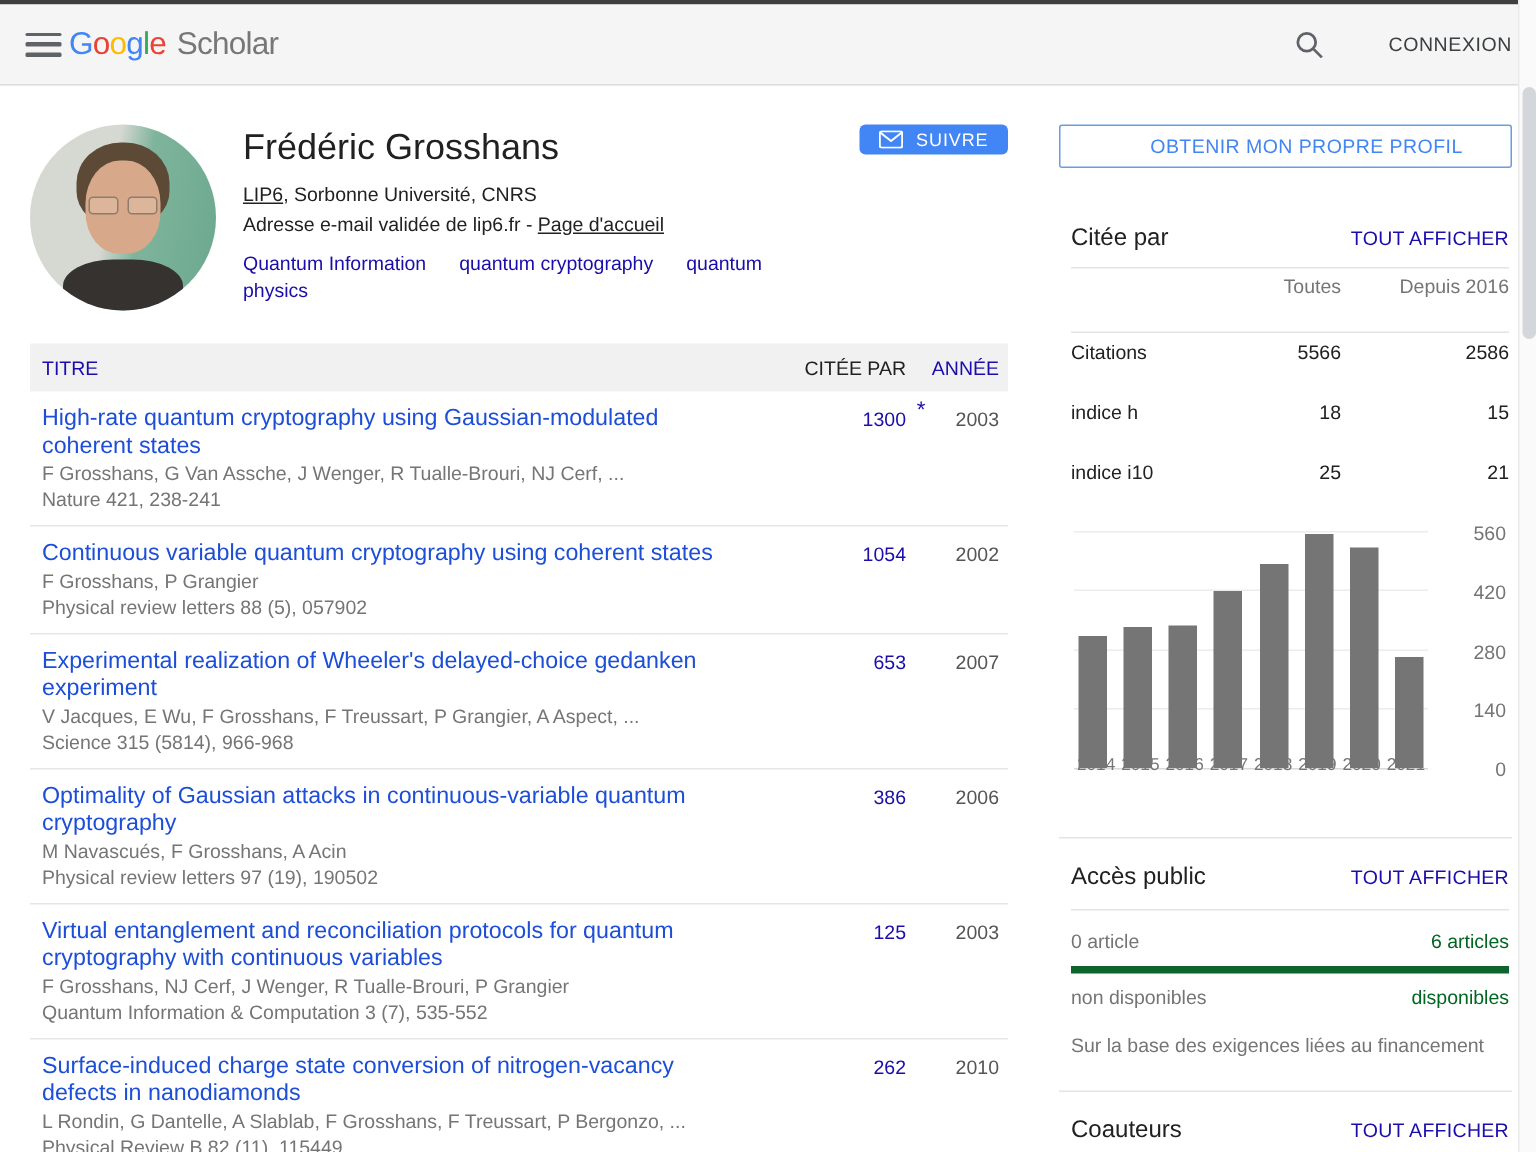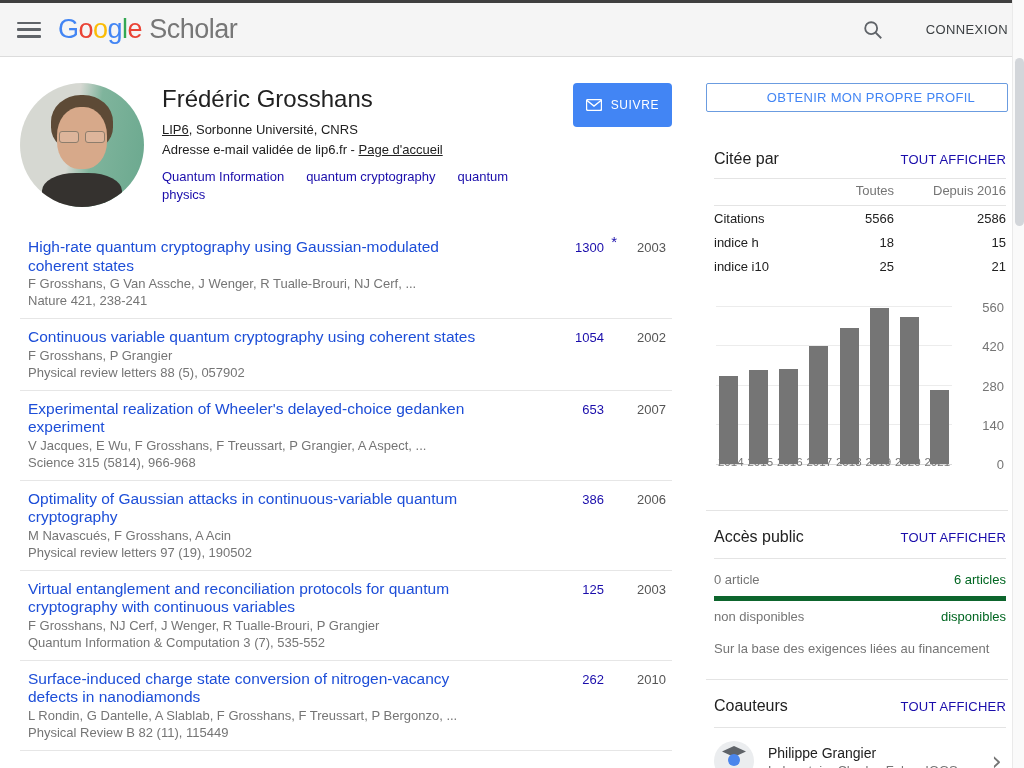--- a/index.html
+++ b/index.html
@@ -6,21 +6,21 @@
   html, body { width: 1024px; height: 768px; overflow: hidden; background: #fff;
     font-family: "Liberation Sans", sans-serif; }
   a { text-decoration: none; cursor: pointer; }
 
   .top-strip { height: 3px; background: #3f3f3f; }
   .header { height: 54px; background: #f5f5f5; border-bottom: 1px solid #dcdcdc;
     display: flex; align-items: center; padding: 0 16px 0 16px; }
   .menu-btn { width: 26px; height: 20px; display: flex; flex-direction: column;
     justify-content: space-between; padding: 2px 1px; cursor: pointer; }
   .menu-btn span { display: block; height: 2.5px; background: #5f6368; border-radius: 1px; }
-  .logo { margin-left: 16px; font-size: 27px; letter-spacing: -0.5px; display: flex; align-items: center; }
+  .logo { margin-left: 4px; font-size: 21px; letter-spacing: -0.5px; display: flex; align-items: center; }
   .logo .scholar { color: #777; margin-left: 7px; font-weight: 400; }
   .header-right { margin-left: auto; display: flex; align-items: center; }
   .search-icon { width: 22px; height: 22px; cursor: pointer; }
   .signin { margin-left: 42px; font-size: 13px; color: #3c4043; letter-spacing: 0.4px; cursor: pointer; }
 
   .main { display: flex; padding: 0 16px 0 20px; }
   .left-col { width: 652px; margin-right: 34px; }
   .sidebar { width: 302px; }
 
   
@@ -36,21 +36,21 @@
   .photo .shirt { position: absolute; bottom: -8px; left: 22px; width: 80px; height: 42px;
     background: #35322f; border-radius: 42% 42% 0 0; }
   .profile-info { margin-left: 18px; padding-top: 2px; }
   .profile-name { font-size: 24px; color: #212121; font-weight: 400; }
   .profile-affil { margin-top: 9px; font-size: 13px; color: #212121; }
   .profile-affil a, .profile-email a { color: #212121; text-decoration: underline; }
   .profile-email { margin-top: 5px; font-size: 13px; color: #212121; }
   .interests { margin-top: 10px; }
   .interests a { color: #1a0dab; font-size: 13px; margin-right: 22px; }
   .follow-btn { margin-left: auto; align-self: flex-start; background: #4285f4; color: #fff;
-    border: none; border-radius: 4px; height: 44px; padding: 0 13px; display: flex;
+    border: none; border-radius: 4px; height: 20px; padding: 0 13px; display: flex;
     align-items: center; gap: 9px; font-size: 12px; letter-spacing: 0.6px; cursor: pointer;
     font-family: "Liberation Sans", sans-serif; }
 
   
   .tbl { margin-top: 22px; }
   .tbl-header { display: flex; align-items: center; background: #f1f1f1; height: 32px;
     padding-left: 8px; font-size: 13px; }
   .col-title { flex: 1; color: #1a0dab; cursor: pointer; }
   .th-cited { width: 96px; text-align: right; color: #212121; }
   .th-year { width: 68px; text-align: right; padding-right: 6px; color: #1a0dab; cursor: pointer; }
@@ -67,21 +67,21 @@
   .own-profile-btn { margin-top: 26px; width: 100%; height: 29px; background: #fff;
     border: 1px solid #6b9ce0; border-radius: 2px; color: #4285f4; font-size: 13px;
     letter-spacing: 0.3px; cursor: pointer; font-family: "Liberation Sans", sans-serif; padding-left: 28px; }
   .side-section { padding: 0 2px 0 8px; }
   .section-head { display: flex; justify-content: space-between; align-items: baseline; }
   .side-heading { font-size: 16px; color: #212121; font-weight: 400; }
   .view-all { font-size: 13px; color: #1a0dab; letter-spacing: 0.2px; }
   .hr { border-bottom: 1px solid #e4e4e4; }
 
   .stats { font-size: 13px; }
-  .stats-grid { display: grid; grid-template-columns: 1fr 76px 112px; row-gap: 0; }
+  .stats-grid { display: grid; grid-template-columns: 1fr 76px 112px; row-gap: 16px; }
   .stats-grid .h { color: #757575; text-align: right; padding: 4px 0 7px; }
   .stats-grid .lbl { color: #212121; padding: 4.5px 0; }
   .stats-grid .val { color: #212121; text-align: right; padding: 4.5px 0; }
   .stats-head-hr { grid-column: 1 / 4; border-bottom: 1px solid #e4e4e4; }
 
   .chart { position: relative; margin-top: 30px; height: 176px; }
   .chart-plot { position: absolute; left: 2px; right: 54px; top: 0; height: 157px;
     display: flex; align-items: flex-end; justify-content: space-between; padding: 0 3px;
     border-bottom: 1px solid #d9d9d9; }
   .gridline { position: absolute; left: 0; right: 0; height: 1px; background: #ececec; }
@@ -160,20 +160,25 @@
       <button class="follow-btn">
         <svg width="16" height="12" viewBox="0 0 16 12">
           <rect x="0.5" y="0.5" width="15" height="11" rx="1.5" fill="none" stroke="#fff" stroke-width="1.4"></rect>
           <path d="M1 1.5 L8 7 L15 1.5" fill="none" stroke="#fff" stroke-width="1.4"></path>
         </svg>
         <span>SUIVRE</span>
       </button>
     </div>
 
     <div class="tbl">
+      <div class="tbl-header">
+        <a class="col-title">TITRE</a>
+        <span class="th-cited">CITÉE PAR</span>
+        <a class="th-year">ANNÉE</a>
+      </div>
       <div>
           <div class="art-row">
             <div class="art-main"><a class="art-title">High-rate quantum cryptography using Gaussian-modulated coherent states</a><div class="art-meta">F Grosshans, G Van Assche, J Wenger, R Tualle-Brouri, NJ Cerf, ...</div><div class="art-meta">Nature 421, 238-241</div></div>
             <div class="art-cited"><a>1300<span class="star">*</span></a></div>
             <div class="art-year">2003</div>
           </div>
           <div class="art-row">
             <div class="art-main"><a class="art-title">Continuous variable quantum cryptography using coherent states</a><div class="art-meta">F Grosshans, P Grangier</div><div class="art-meta">Physical review letters 88 (5), 057902</div></div>
             <div class="art-cited"><a>1054</a></div>
             <div class="art-year">2002</div>

